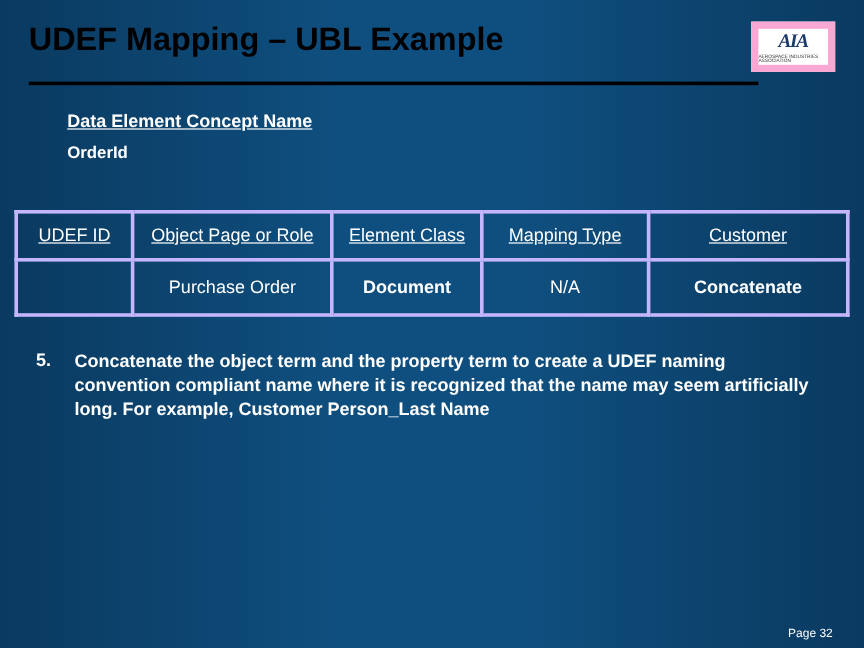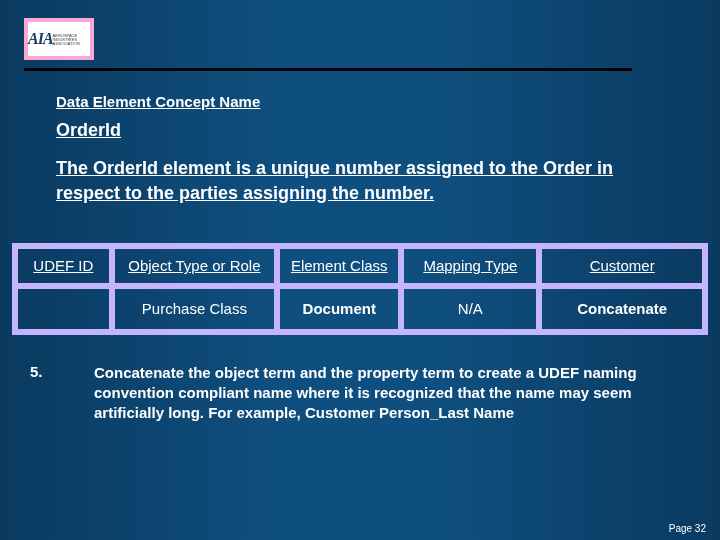--- a/index.html
+++ b/index.html
@@ -25,67 +25,66 @@
     height: 3px;
     width: 608px;
     background: #000;
     margin-left: 24px;
     margin-top: 2px;
   }
   .logo {
     width: 70px;
     height: 42px;
     background: #fff;
-    border: 4px solid #f9a8d4;
+    border: 6px solid #f9a8d4;
     position: relative;
     display: flex;
-    flex-direction: row;
+    flex-direction: column;
     align-items: center;
     justify-content: center;
   }
   .logo-text {
     color: #1a3a6a;
     font-family: Georgia, serif;
     font-style: italic;
     font-weight: bold;
     font-size: 16px;
     letter-spacing: -1px;
   }
   .logo-sub {
     font-size: 4px;
     color: #333;
     line-height: 1;
     margin-top: 1px;
   }
   .content {
     padding: 22px 60px 0 56px;
-    text-decoration: underline;
   }
   .sec-head {
     font-size: 15px;
     font-weight: bold;
     text-decoration: underline;
     margin-bottom: 8px;
   }
   .sec-body {
-    font-size: 18px;
+    font-size: 14px;
     font-weight: bold;
     line-height: 1.35;
     margin-bottom: 14px;
   }
   .table-wrap {
     padding: 24px 12px 0 12px;
   }
   table {
     width: 100%;
     border-collapse: collapse;
     table-layout: fixed;
   }
   th, td {
-    border: 6px solid #c4b5fd;
+    border: 3px solid #c4b5fd;
     text-align: center;
     vertical-align: middle;
     font-size: 15px;
     padding: 8px 4px;
     color: #fff;
   }
   th {
     font-weight: normal;
     height: 40px;
     text-decoration: underline;
@@ -108,69 +107,68 @@
     width: 32px;
     font-size: 15px;
     font-weight: bold;
     flex-shrink: 0;
   }
   .step-text {
     font-size: 15px;
     font-weight: bold;
     line-height: 1.35;
     padding-right: 16px;
-    margin-left: 32px;
   }
   .footer {
     position: absolute;
-    right: 14px;
+    right: 26px;
     bottom: 6px;
     font-size: 10px;
     color: #fff;
   }
 </style>
 </head>
 <body>
 
 <div class="header">
+  <div class="title">UDEF Mapping – UBL Example</div>
   <div class="logo">
     <div class="logo-text">AIA</div>
     <div class="logo-sub">AEROSPACE INDUSTRIES ASSOCIATION</div>
   </div>
 </div>
 <div class="title-underline"></div>
 
 <div class="content">
   <div class="sec-head">Data Element Concept Name</div>
   <div class="sec-body">OrderId</div>
-  <div class="sec-body">The OrderId element is a unique number assigned to the Order in respect to the parties assigning the number.</div>
 </div>
 
 <div class="table-wrap">
   <table>
     <colgroup>
       <col class="col-narrow">
         <col class="col-obj-type">
         <col class="col-obj-class">
         <col class="col-prop-type">
         <col class="col-prop">
     </colgroup>
     <thead>
       <tr>
         <th>UDEF ID</th>
-        <th>Object Type or Role</th>
+        <th>Object Page or Role</th>
         <th>Element Class</th>
         <th>Mapping Type</th>
         <th>Customer</th>
       </tr>
     </thead>
     <tbody>
       <tr>
         <td class="plain"></td>
-        <td class="plain">Purchase Class</td>
+        <td class="plain">Purchase Order</td>
         <td>Document</td>
         <td class="plain">N/A</td>
         <td>Concatenate</td>
       </tr>
     </tbody>
   </table>
 </div>
 
 <div class="step">
   <div class="step-num">5.</div>

